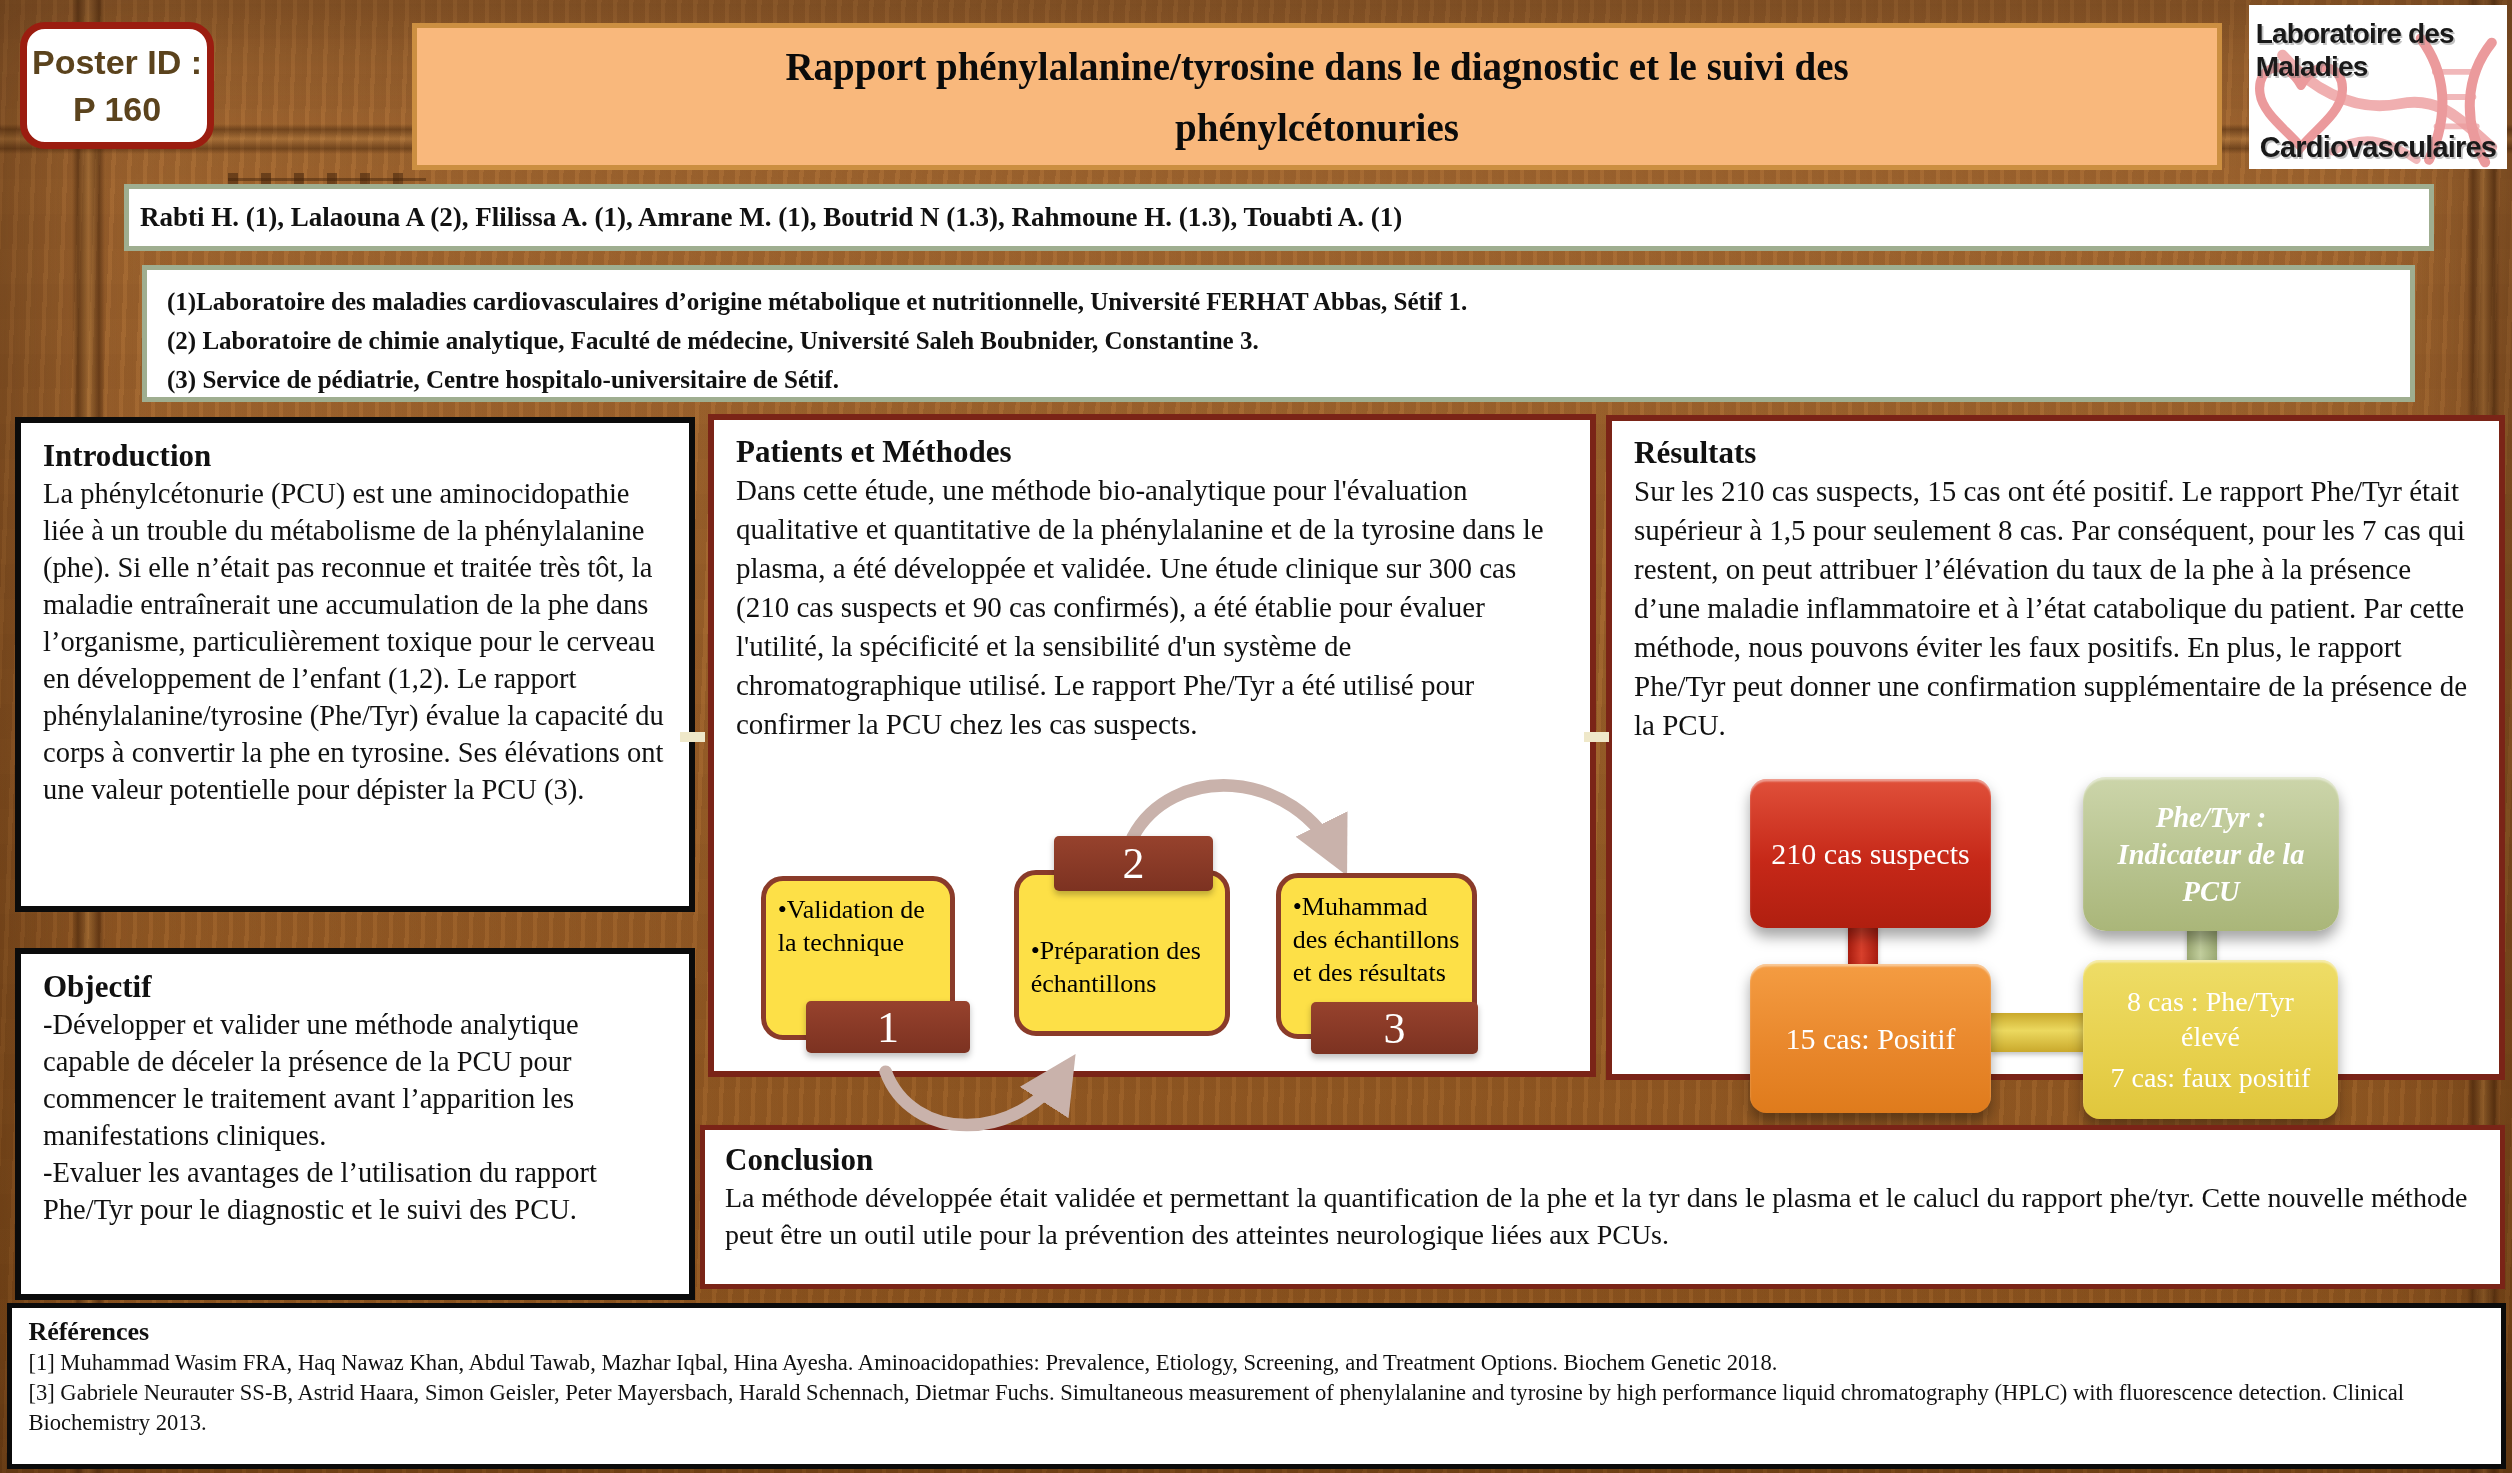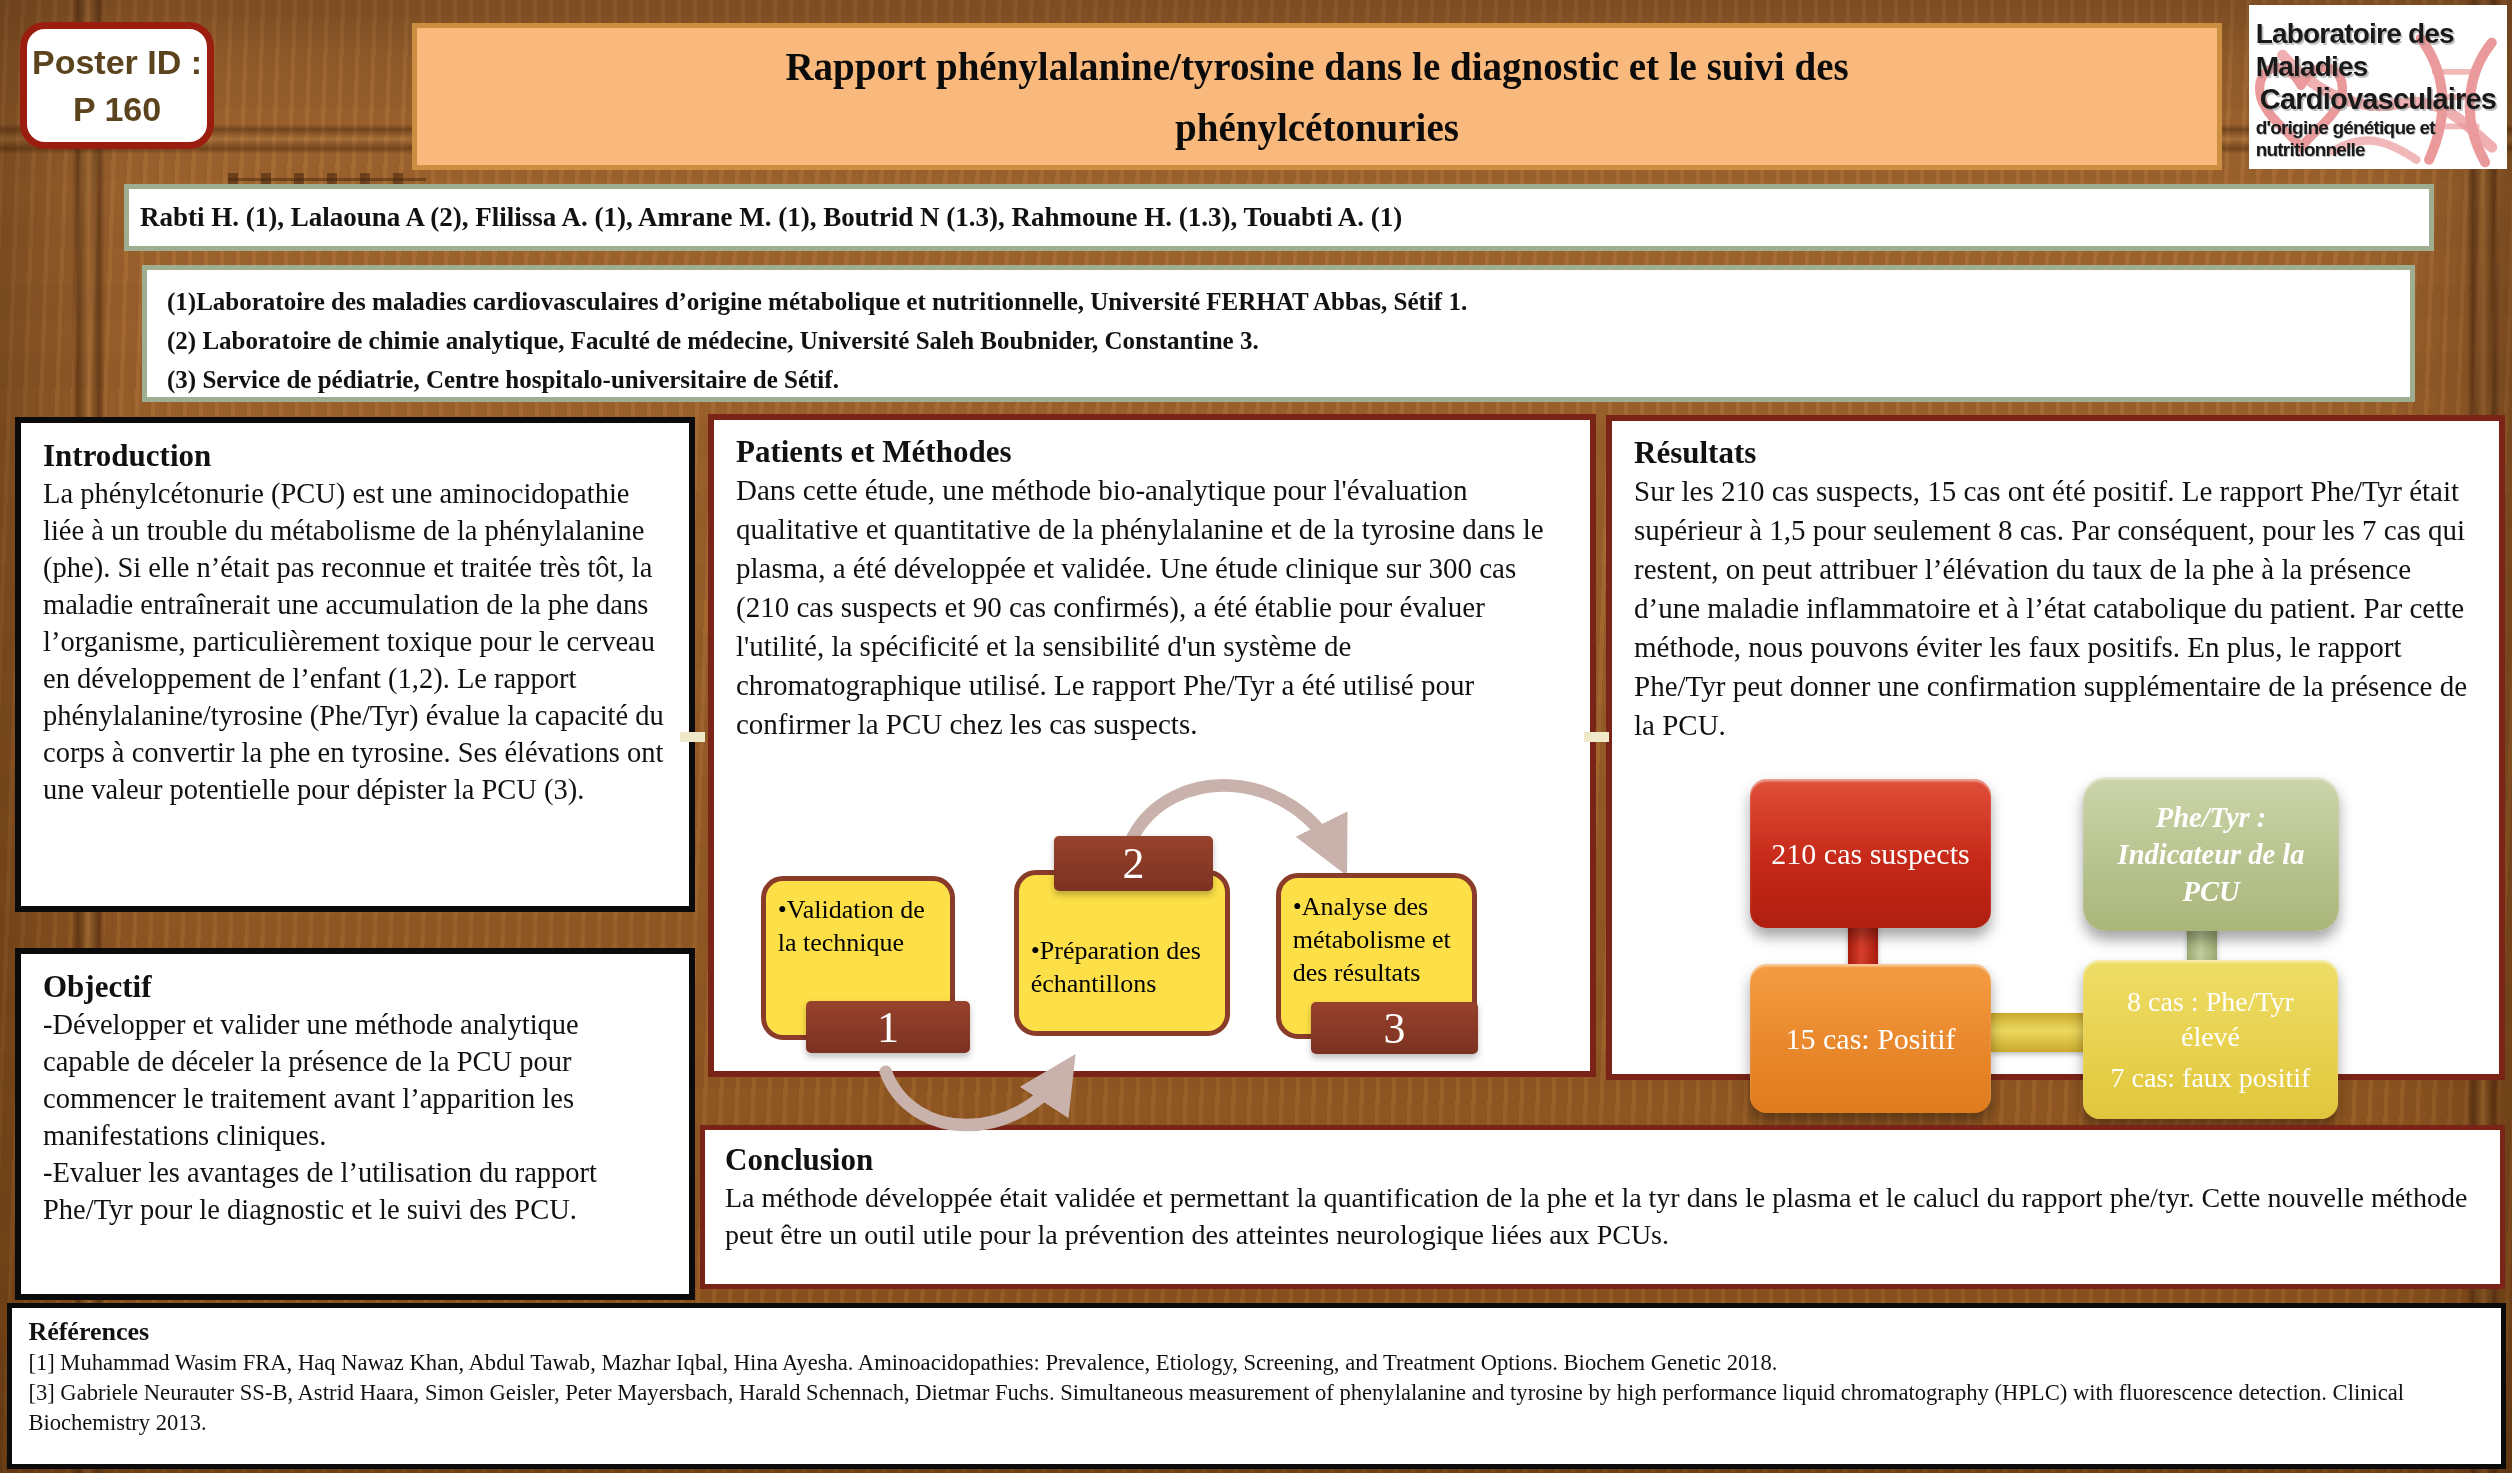--- a/index.html
+++ b/index.html
@@ -29,21 +29,21 @@
   .panel{position:absolute;background:#fff;z-index:2;box-sizing:border-box;}
 
   
   .posterid{left:20px;top:22px;width:194px;height:127px;border:7.5px solid #9b1d10;border-radius:25px;
     display:flex;flex-direction:column;justify-content:center;align-items:center;
     font-family:"Liberation Sans","DejaVu Sans",sans-serif;font-weight:bold;font-size:34px;line-height:47px;color:#5b431d;}
   .banner{left:412px;top:23.4px;width:1810px;height:147px;background:#f9b87c;border:5.9px solid #cc8f41;
     display:flex;flex-direction:column;justify-content:center;align-items:center;}
   .banner .t1,.banner .t2{font-weight:bold;font-size:39px;line-height:61px;color:#0b0b0b;text-align:center;}
   .logo{left:2249px;top:5px;width:258px;height:164px;overflow:hidden;
-    display:flex;flex-direction:column;align-items:center;padding:11.7px 6.7px 8.4px 6.7px;}
+    display:flex;flex-direction:column;align-items:center;padding:11.7px 6.7px 8.4px 6.7px;gap:48px;}
   .logo .rib{position:absolute;left:0;top:0;}
   .logo .l1,.logo .l2{font-family:"Liberation Sans","DejaVu Sans",sans-serif;font-weight:bold;color:#191919;
     font-size:28px;line-height:33px;letter-spacing:-0.8px;z-index:2;text-shadow:1.7px 1.7px 0 rgba(120,120,120,0.45);}
   .logo .l2{font-size:29px;}
   .logo .l3{font-family:"Liberation Sans","DejaVu Sans",sans-serif;font-weight:bold;color:#191919;font-size:19px;
     margin-top:auto;z-index:2;letter-spacing:-0.8px;text-shadow:0.8px 0.8px 0 rgba(120,120,120,0.5);}
 
   .authors{left:124px;top:184px;width:2310px;height:67px;border:5.9px solid #9fae90;
     display:flex;align-items:center;padding:0 11px;font-weight:bold;font-size:27px;}
   .affils{left:142px;top:265px;width:2273px;height:137px;border:5.9px solid #9fae90;
@@ -172,21 +172,21 @@
       </div>
 
       <div class="flow-card" style="left:300px;top:450px;width:216px;height:166px;padding-top:59px;">
         <span>•Préparation des échantillons</span>
       </div>
       <div class="flow-chip" style="left:340px;top:416px;width:159px;height:55px;">
         <span>2</span>
       </div>
 
       <div class="flow-card" style="left:562px;top:453px;width:201px;height:166px;">
-        <span>•Analyse des métabolisme et des résultats</span>
+        <span>•Muhammad des échantillons et des résultats</span>
       </div>
       <div class="flow-chip" style="left:597px;top:582px;width:167px;height:52px;">
         <span>3</span>
       </div>
     </div>
   </div>
 
   <div class="panel results">
     <p class="sec-title">Résultats</p>
     <p class="body-txt">Sur les 210 cas suspects, 15 cas ont été positif. Le rapport Phe/Tyr était supérieur à 1,5 pour seulement 8 cas. Par conséquent, pour les 7 cas qui restent, on peut attribuer l’élévation du taux de la phe à la présence d’une maladie inflammatoire et à l’état catabolique du patient. Par cette méthode, nous pouvons éviter les faux positifs. En plus, le rapport Phe/Tyr peut donner une confirmation supplémentaire de la présence de la PCU.</p>

